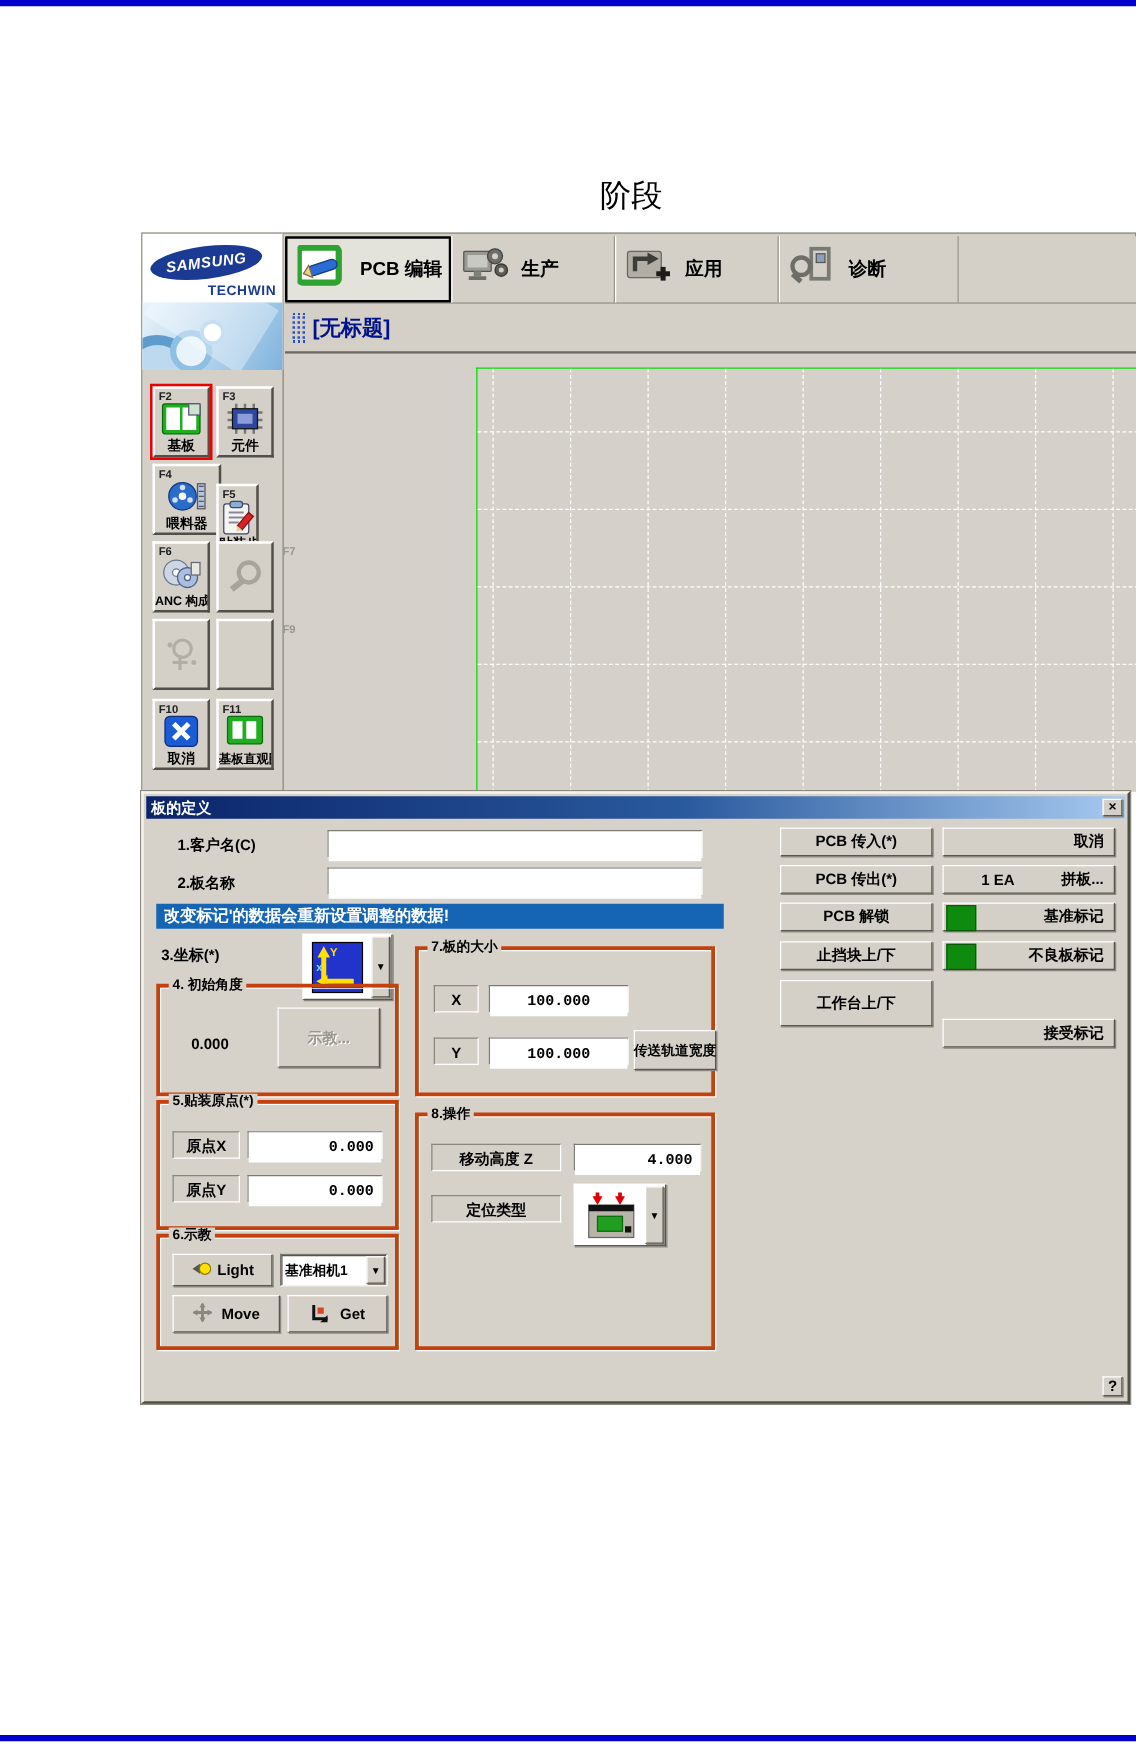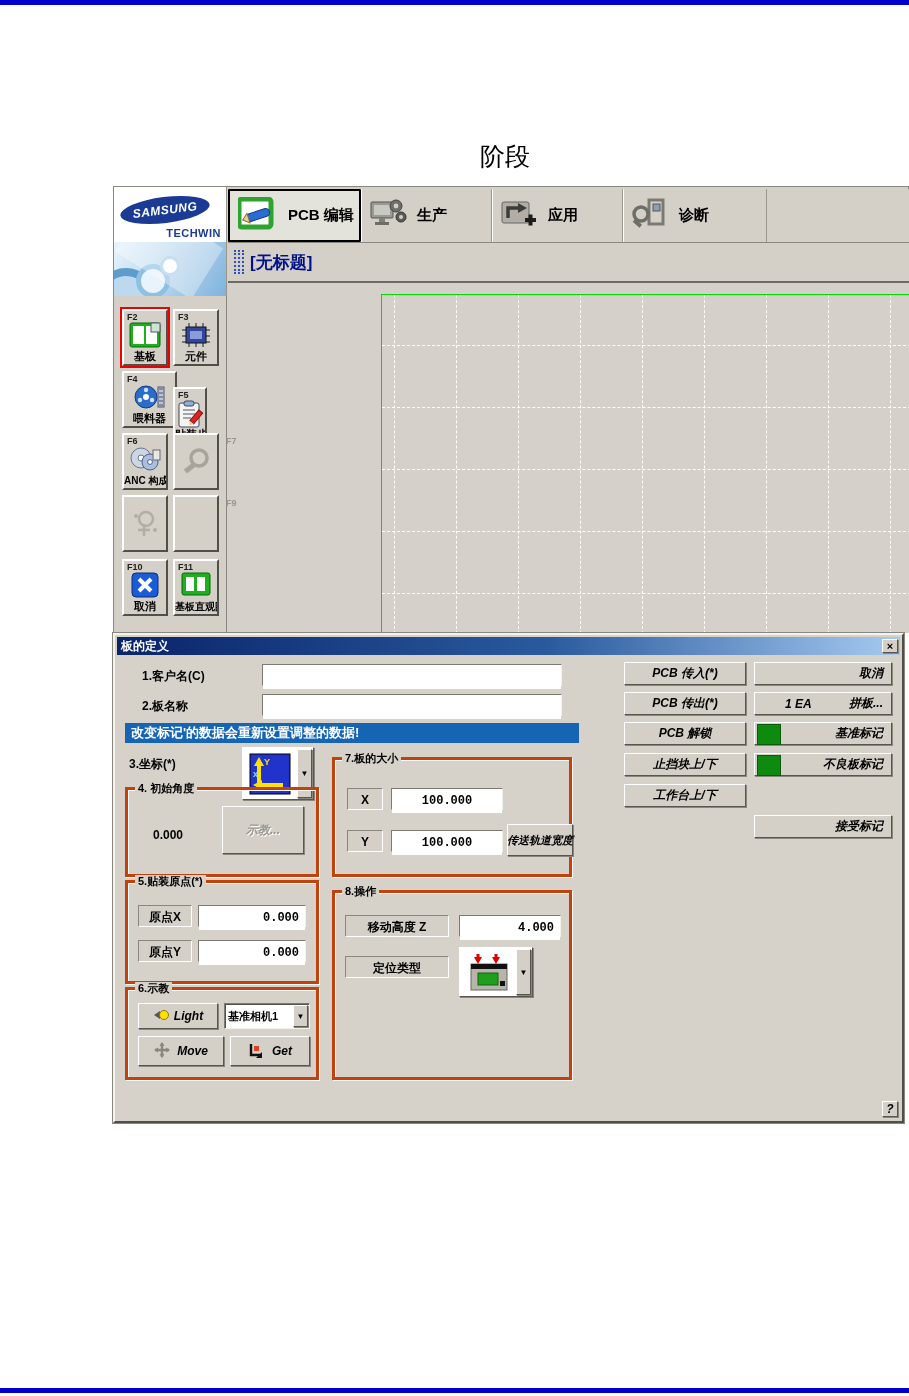--- a/index.html
+++ b/index.html
@@ -24,21 +24,21 @@
   .fbtn .fkey{position:absolute;top:1px;left:3px;font-size:9px;font-weight:bold;color:#222;}
   .fbtn .flabel{position:absolute;bottom:0px;left:0;width:100%;text-align:center;font-size:11px;font-weight:bold;color:#000;white-space:nowrap;overflow:hidden;}
   .fbtn.disabled .fkey,.fbtn.disabled .flabel{color:#9a978e;padding-left:48px;}
   .ficon{position:absolute;top:11px;left:50%;transform:translateX(-50%);}
   .vline{position:absolute;top:0;bottom:0;border-left:1px dashed #ffffff;width:0;}
   .hline{position:absolute;left:0;right:0;border-top:1px dashed #ffffff;height:0;}
   
   .dialog{background:#d6d2ca;border:2px solid;border-color:#f4f3ee #504e48 #504e48 #f4f3ee;box-shadow:0 0 0 1px #8a877e;box-sizing:border-box;}
   .dtitle{background:linear-gradient(90deg,#0a246a 0%,#2a5a9e 55%,#a6caf0 100%);color:#fff;font-size:12px;font-weight:bold;display:flex;align-items:flex-end;padding:0 4px;}
   .banner{background:#1565b4;color:#fff;font-size:13px;font-weight:bold;display:flex;align-items:center;padding:0 6px;white-space:nowrap;overflow:hidden;}
-  .abtn{font-size:12px;font-weight:bold;display:flex;align-items:center;justify-content:center;white-space:nowrap;font-style:italic;}
+  .abtn{font-size:12px;font-weight:bold;display:flex;align-items:center;justify-content:center;white-space:nowrap;}
   .abtn.rt{justify-content:flex-end;padding-right:8px;}
   .greenbox{background:#0e8a0e;border:1px solid #0a5c0a;}
   .disabledtext{color:#9a978e;text-shadow:1px 1px 0 #fff;}
   .dropbtn{position:absolute;top:1px;right:1px;bottom:1px;width:15px;display:flex;align-items:center;justify-content:center;font-size:8px;color:#000;}
 </style>
 </head>
 <body>
 
 <div class="canvas">
 
@@ -390,21 +390,21 @@
           </svg>
         </span>
         <span class="dropbtn btn3d">▼</span>
       </span>
     </div>
 
     <div class="abs btn3d abtn" style="left:509px;top:27px;width:122px;height:23px;">PCB 传入(*)</div>
     <div class="abs btn3d abtn" style="left:509px;top:57px;width:122px;height:23px;">PCB 传出(*)</div>
     <div class="abs btn3d abtn" style="left:509px;top:87px;width:122px;height:23px;">PCB 解锁</div>
     <div class="abs btn3d abtn" style="left:509px;top:118px;width:122px;height:23px;">止挡块上/下</div>
-    <div class="abs btn3d abtn" style="left:509px;top:149px;width:122px;height:23px;">工作台上/下</div>
+    <div class="abs btn3d abtn" style="left:509px;top:149px;width:122px;height:37px;">工作台上/下</div>
 
     <div class="abs btn3d abtn rt" style="left:639px;top:27px;width:138px;height:23px;">取消</div>
     <div class="abs btn3d abtn" style="left:639px;top:57px;width:138px;height:23px;justify-content:flex-start;padding:0 8px 0 30px;box-sizing:border-box;">
       <span>1 EA</span>
       <span style="margin-left:auto;">拼板...</span>
     </div>
     <div class="abs btn3d abtn rt" style="left:639px;top:87px;width:138px;height:23px;">
       <span class="greenbox" style="position:absolute;left:2px;top:1px;width:22px;height:19px;"></span>
       <span>基准标记</span>
     </div>

